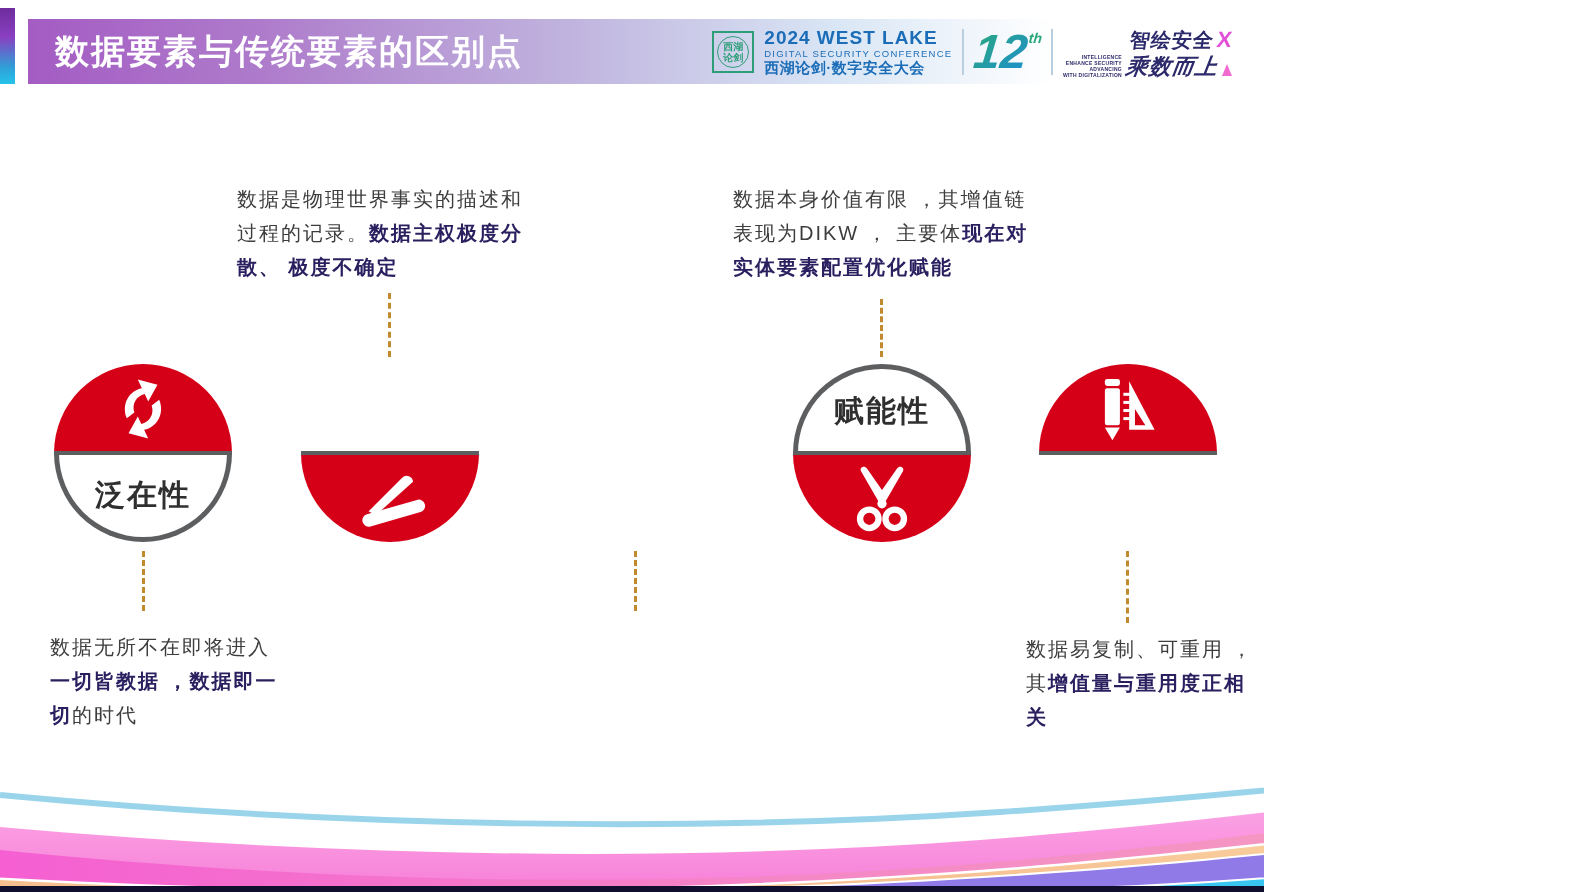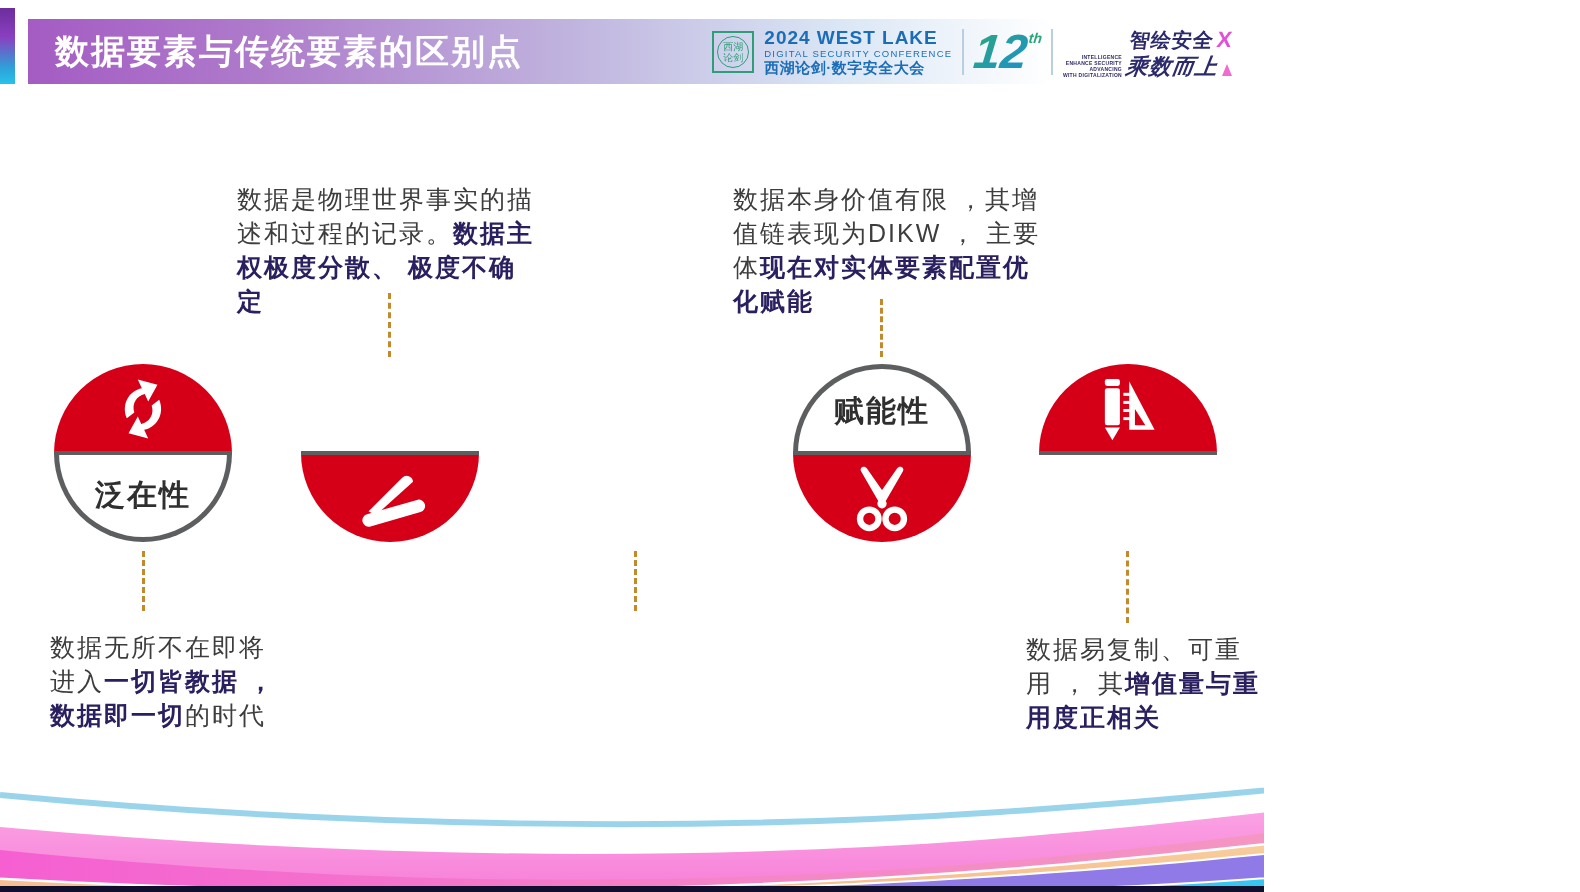--- a/index.html
+++ b/index.html
@@ -12,21 +12,21 @@
     background:linear-gradient(180deg,#6d2d9d 0%,#8a3fc0 38%,#2f9fd8 78%,#25c3ea 100%);}
   .header-band{position:absolute;left:28px;top:19px;width:1552px;height:65px;
     background:linear-gradient(90deg,#a45cc3 0%,#ae7bcb 15%,#c0b4de 35%,#d9e6f5 52%,#ffffff 66%);}
   .title{margin:0;padding:0 0 0 27px;line-height:65px;font-size:34px;font-weight:700;
     color:#ffffff;letter-spacing:2px;}
   
   .logo-row{position:absolute;top:24px;right:32px;height:56px;display:flex;align-items:center;gap:10px;}
   .seal{width:42px;height:42px;border:2px solid #2e9e78;box-sizing:border-box;position:relative;
     display:flex;align-items:center;justify-content:center;}
   .seal::before{content:"";position:absolute;inset:3px;border:1px solid #2e9e78;border-radius:50%;}
-  .seal-text{font-size:10px;line-height:11px;font-weight:400;color:#2e9e78;width:24px;text-align:center;
+  .seal-text{font-size:10px;line-height:11px;font-weight:700;color:#2e9e78;width:24px;text-align:center;
     position:relative;z-index:1;}
   .conf-text{display:flex;flex-direction:column;justify-content:center;}
   .conf-l1{font-size:19px;font-weight:700;color:#1b6db8;letter-spacing:1px;line-height:20px;}
   .conf-l2{font-size:9.5px;font-weight:400;color:#1b6db8;letter-spacing:1.2px;line-height:11px;}
   .conf-l3{font-size:15px;font-weight:700;color:#1b6db8;letter-spacing:.5px;line-height:18px;}
   .logo-sep{width:2px;height:46px;background:#b9cede;}
   .edition{display:flex;align-items:flex-start;transform:skewX(-6deg);}
   .ed-num{font-size:48px;font-weight:800;font-style:italic;line-height:48px;
     background:linear-gradient(135deg,#2aa87c,#1e8fd0);-webkit-background-clip:text;background-clip:text;color:transparent;}
   .ed-th{font-size:14px;font-weight:800;font-style:italic;color:#2aa87c;margin-top:2px;}
@@ -50,21 +50,21 @@
   .half-red{background:#d50018;}
   .half-white{background:#ffffff;border:5px solid #5d5e60;}
   .half-top.half-white{border-bottom:none;}
   .half-bottom.half-white{border-top:none;}
   .midline{position:absolute;top:87px;left:0;width:178px;height:4px;background:#5d5e60;}
   .circle-label{font-size:30px;font-weight:700;color:#2f2f2f;letter-spacing:2px;}
   .circle-icon{width:74px;height:74px;}
   
   .connector{position:absolute;width:0;border-left:3px dashed #c28a2e;}
   
-  .note{position:absolute;font-size:25px;line-height:34px;letter-spacing:2px;color:#3d3d3d;text-align:left;}
+  .note{position:absolute;font-size:20px;line-height:34px;letter-spacing:2px;color:#3d3d3d;text-align:left;}
   .note .seg-bold{font-weight:700;color:#2a2060;}
   
   .wave{position:absolute;left:0;bottom:0;width:1580px;height:142px;}
 </style>
 </head>
 <body>
 
 <div class="slide">
 
   <div class="accent-bar"></div>

